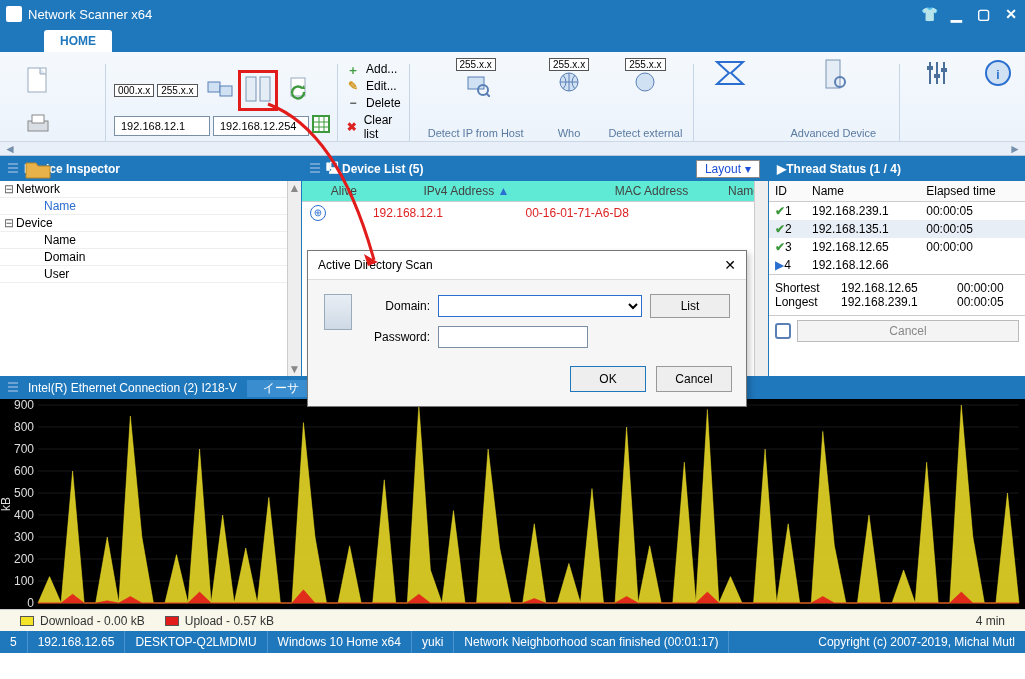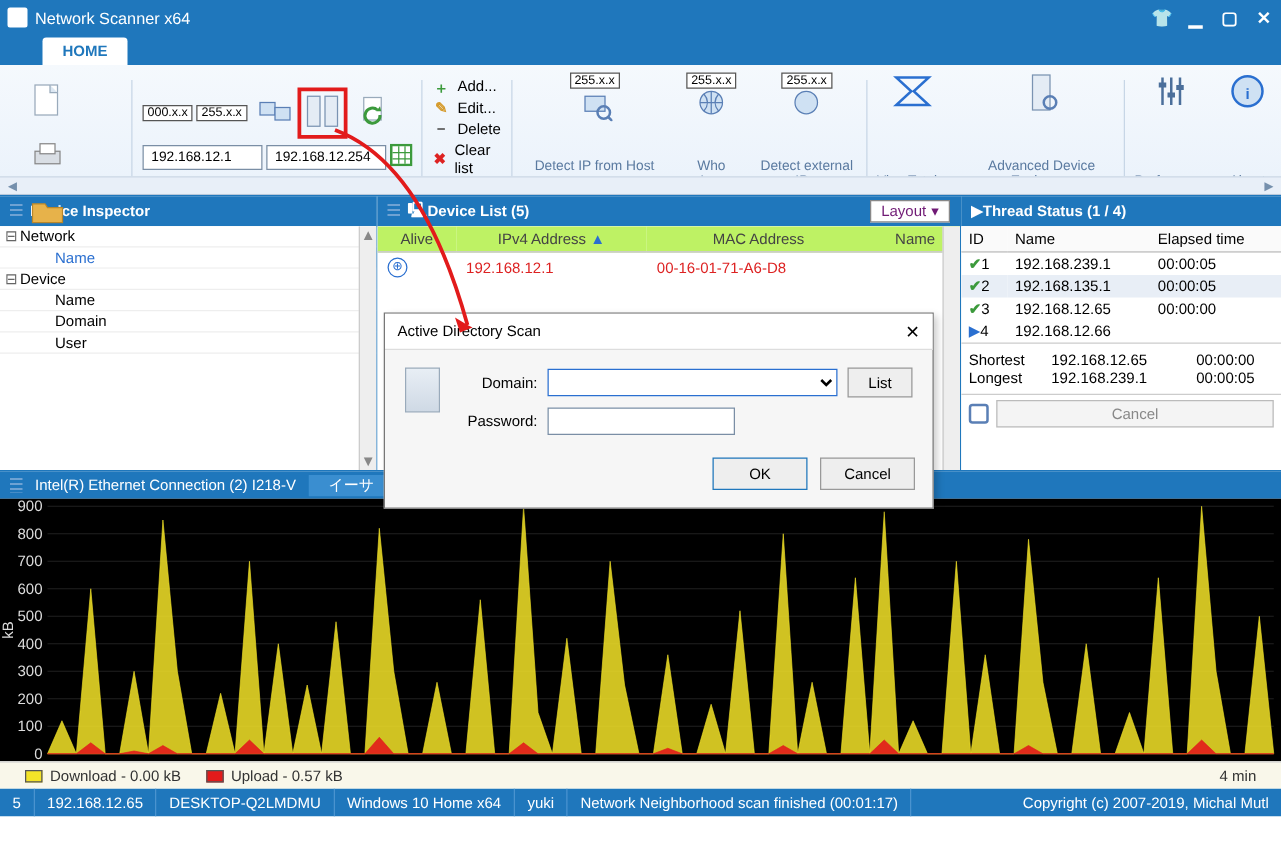--- a/index.html
+++ b/index.html
@@ -5,21 +5,21 @@
   * { box-sizing: border-box; margin: 0; padding: 0; font-family: "Segoe UI", Tahoma, sans-serif; font-size: 12px; }
   body { background:#fff; width:1025px; height:679px; overflow:hidden; position:relative; }
 
   
   .titlebar { background:#1f77bc; color:#fff; height:28px; display:flex; align-items:center; padding:0 6px; }
   .titlebar .app-icon { width:16px; height:16px; background:#fff; border-radius:2px; margin-right:6px; position:relative; }
   .titlebar .title { flex:1; font-size:13px; }
   .titlebar .win-icons span { display:inline-block; width:16px; text-align:center; margin-left:8px; cursor:pointer; font-size:14px; font-weight:bold; }
 
   
-  .tabstrip { background:#1f77bc; height:24px; display:flex; align-items:flex-end; padding-left:34px; }
+  .tabstrip { background:#1f77bc; height:24px; display:flex; align-items:flex-end; padding-left:44px; }
   .tab { background:#fff; color:#1f77bc; font-weight:bold; padding:4px 16px; border-radius:3px 3px 0 0; font-size:12px; }
 
   
   .ribbon { background:linear-gradient(#f5f9fd,#eaf2fb); height:104px; border-bottom:1px solid #b8c8da; display:flex; position:relative; padding:6px 4px 4px 4px; }
   .rgroup { display:flex; flex-direction:column; align-items:center; justify-content:flex-start; padding:0 8px; position:relative; }
   .rgroup.sep::after { content:""; position:absolute; right:0; top:6px; bottom:10px; width:1px; background:#c7d6e6; }
   .rgroup .label { color:#5a7aa0; font-size:11px; margin-top:auto; text-align:center; }
   .ribbon .big-icon { width:40px; height:40px; margin:2px 6px; display:inline-flex; align-items:center; justify-content:center; }
   .ribbon-row { display:flex; align-items:center; gap:4px; }
   .ip-badge { border:1px solid #555; background:#fff; padding:0 3px; font-size:10px; min-width:36px; text-align:center; }
@@ -29,38 +29,38 @@
   .hl-ad { border:3px solid #e21b1b; padding:2px; }
   .menu-list { display:flex; flex-direction:column; gap:3px; align-items:flex-start; padding-top:4px; }
   .menu-list .mi { display:flex; align-items:center; gap:6px; font-size:12px; cursor:pointer; }
   .mi .ico { width:14px; height:14px; display:inline-block; text-align:center; font-weight:bold; }
   .scroll-arrows { position:absolute; bottom:0; left:0; right:0; height:14px; background:#e8eff8; border-top:1px solid #ccd8e5; display:flex; justify-content:space-between; padding:0 4px; color:#7590ad; font-size:10px; }
 
   
   .pane-header { background:#1f77bc; color:#fff; font-weight:bold; height:24px; display:flex; align-items:center; padding:0 8px; font-size:12px; }
   .pane-header .grip { width:10px; height:12px; background:repeating-linear-gradient(#6ea2d3 0 2px,#1f77bc 2px 4px); margin-right:6px; }
   .pane-header .right { margin-left:auto; display:flex; align-items:center; gap:4px;}
-  .layout-btn { background:#fff; color:#701a75; border:1px solid #888; padding:0 8px; height:18px; display:flex; align-items:center; gap:4px; font-weight:normal; }
+  .layout-btn { background:#fff; color:#1d4ed8; border:1px solid #888; padding:0 8px; height:18px; display:flex; align-items:center; gap:4px; font-weight:normal; }
 
   
   .main { display:flex; height:220px; border-top:1px solid #1f77bc; }
   .left-pane { width:302px; border-right:1px solid #1f77bc; display:flex; flex-direction:column; }
   .mid-pane  { flex:1; border-right:1px solid #1f77bc; display:flex; flex-direction:column; position:relative; }
   .right-pane{ width:256px; display:flex; flex-direction:column; }
   .panel-body { background:#fff; flex:1; overflow:hidden; position:relative; }
 
   
   .tree { font-size:12px; }
   .tree .cat { padding:1px 4px; background:#fff; border-bottom:1px solid #eee; display:flex; align-items:center; }
   .tree .cat .tog { width:12px; color:#666; }
   .tree .leaf { padding:1px 4px 1px 44px; border-bottom:1px solid #eee; }
 
   
   .dtable { width:100%; border-collapse:collapse; }
-  .dtable th { text-align:center; font-weight:normal; padding:3px 8px; border-bottom:1px solid #ccc; background:#bef264; color:#444; }
+  .dtable th { text-align:right; font-weight:normal; padding:3px 8px; border-bottom:1px solid #ccc; background:#5eead4; color:#444; }
   .dtable td { padding:3px 8px; }
   .red { color:#d22; }
 
   
   .tstable { width:100%; border-collapse:collapse; font-size:12px; }
   .tstable th { text-align:left; font-weight:normal; padding:3px 6px; border-bottom:1px solid #ccc; background:#fafafa; }
   .tstable td { padding:2px 6px; }
   .tstable tr.sel td { background:#e8eef6; }
   .ok-ico { color:#3c9a3c; font-weight:bold; }
   .play-ico { color:#2a6fd0; }
@@ -86,21 +86,21 @@
   .modal { position:absolute; left:307px; top:250px; width:440px; background:#f6f6f6; border:1px solid #777; box-shadow:3px 3px 6px rgba(0,0,0,.2); }
   .modal .m-title { background:#fff; padding:6px 10px; font-size:13px; display:flex; align-items:center; border-bottom:1px solid #ddd; }
   .modal .m-title .x { margin-left:auto; font-size:14px; cursor:pointer; }
   .modal .m-body { padding:14px 16px 8px 16px; display:flex; gap:14px; }
   .modal .srv-icon { width:28px; height:36px; background:linear-gradient(#e8eef5,#cfd9e5); border:1px solid #9ab; }
   .m-form { flex:1; display:flex; flex-direction:column; gap:8px; }
   .m-row { display:flex; align-items:center; gap:8px; }
   .m-row label { width:64px; text-align:right; }
   .m-row input, .m-row select { flex:1; height:22px; border:1px solid #7a8ea5; padding:0 4px; background:#fff; }
   .m-row .dom { border:1px solid #2a6fd0; }
-  .m-row button.list { width:52px; height:24px; background:#eee; border:1px solid #999; }
+  .m-row button.list { width:80px; height:24px; background:#eee; border:1px solid #999; }
   .m-foot { display:flex; justify-content:flex-end; gap:10px; padding:10px 14px 14px 14px; }
   .m-foot button { width:76px; height:26px; background:#eee; border:1px solid #999; }
   .m-foot button.primary { border:1px solid #1f77bc; }
 
   
   .anno-arrow { position:absolute; left:258px; top:100px; pointer-events:none; z-index:10; }
 </style>
 </head>
 <body>
 

